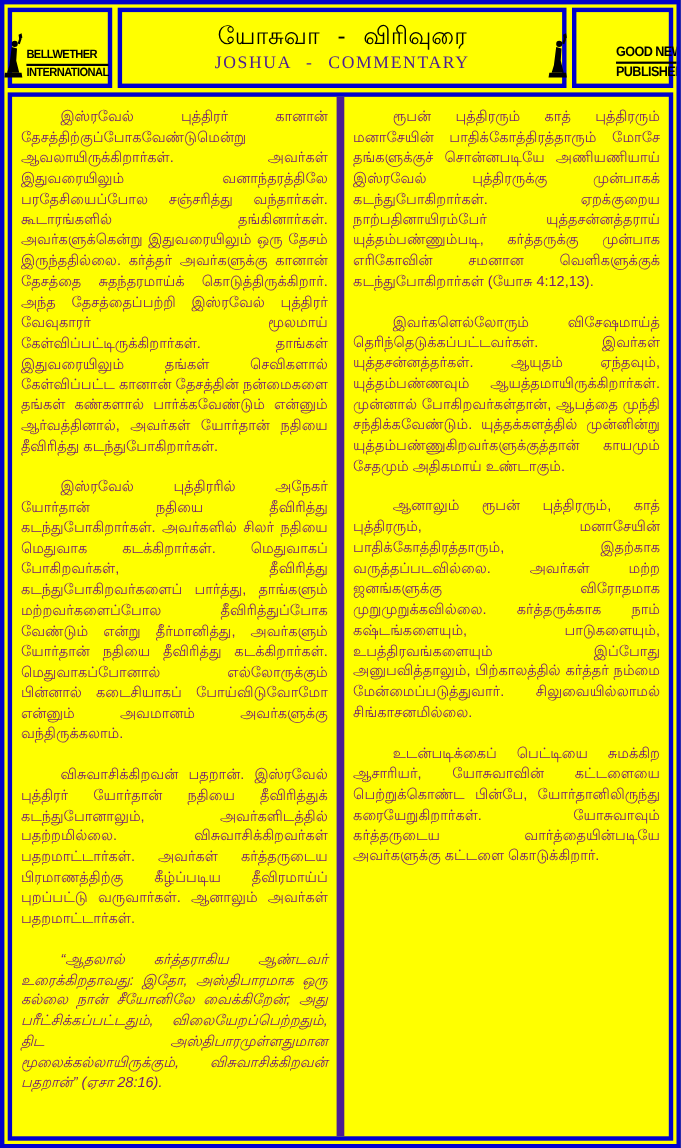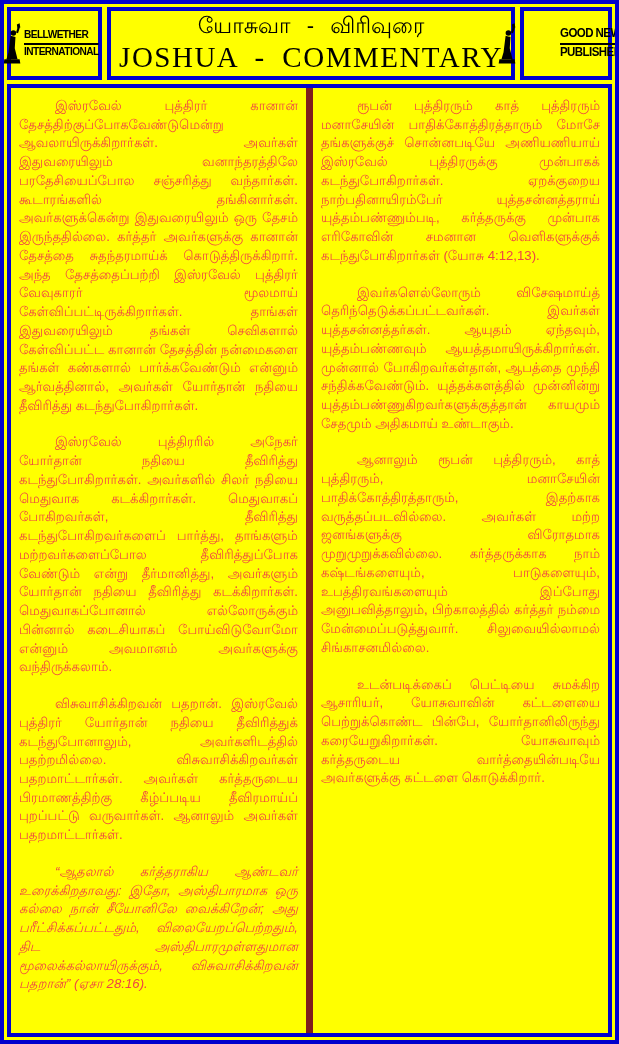--- a/index.html
+++ b/index.html
@@ -25,21 +25,21 @@
     height: 73px;
     flex: 0 0 auto;
   }
   .hbox {
     border: 4px solid #0101CC;
     background: #FFFF00;
     display: flex;
     align-items: center;
     justify-content: center;
   }
-  .logo-box { flex: 0 0 auto; gap: 3px; padding: 2px 4px; }
+  .logo-box { flex: 0 0 auto; gap: 3px; padding: 2px 4px; align-items: flex-end; }
   .logo-box.left  { width: 95px; }
   .logo-box.right { width: 92px; gap: 44px; }
   .title-box { flex: 1 1 auto; flex-direction: column; gap: 2px; }
 
   .statue { display: block; flex: 0 0 auto; }
 
   .logo-text { display: flex; flex-direction: column; }
   .logo-line {
     font-weight: 700;
     color: #000;
@@ -55,50 +55,50 @@
 
   .title-tamil {
     font-weight: 400;
     color: #000;
     font-size: 22px;
     word-spacing: 10px;
     line-height: 1.2;
   }
   .title-english {
     font-family: "Liberation Serif", serif;
-    color: #000000;
-    font-size: 29px;
+    color: #4c1d95;
+    font-size: 16px;
     letter-spacing: 1.5px;
     word-spacing: 8px;
     line-height: 1.15;
   }
 
   
   .body-box {
     flex: 1 1 auto;
     border: 4px solid #0101CC;
     background: #FFFF00;
     display: flex;
     overflow: hidden;
   }
   .column {
     padding: 9px 8px 6px 8px;
     overflow: hidden;
     color: #000;
   }
   .column.left  { flex: 0 0 295px; }
-  .column.right { flex: 1 1 auto; border-left: 7px solid #7f1d1d; }
+  .column.right { flex: 1 1 auto; border-left: 7px solid #4c1d95; }
 
   .para {
     font-size: 13.2px;
     line-height: 1.42;
     text-align: justify;
     text-indent: 36px;
     margin-bottom: 18px;
-    color: #ef4444;
+    color: #701a75;
   }
   .para.italic { font-style: italic; }
 </style>
 </head>
 <body>
 
 <div class="page">
 
   <div class="header">
 

